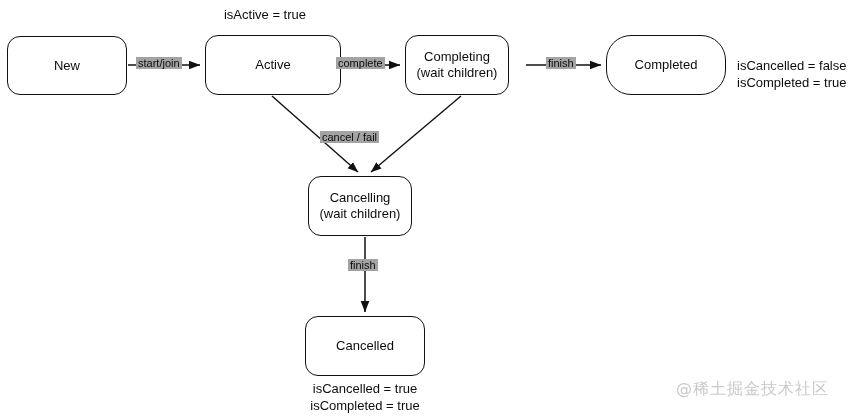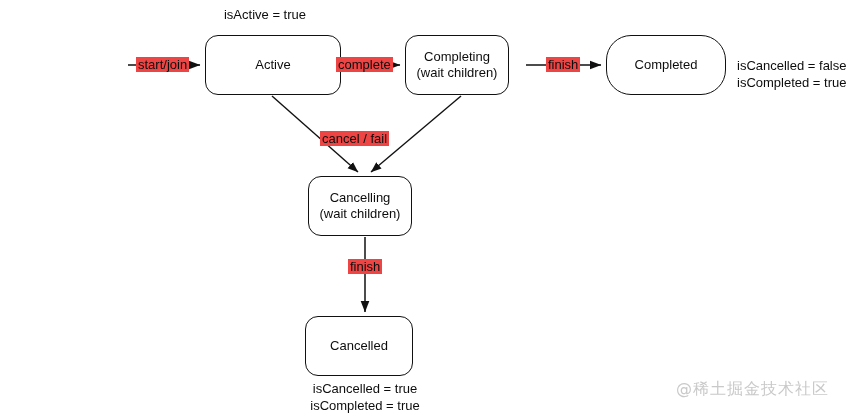--- a/index.html
+++ b/index.html
@@ -37,23 +37,23 @@
     justify-content: center;
     color: #0d0d0d;
     font-size: 13px;
     line-height: 16px;
     text-align: center;
     z-index: 2;
   }
   .node-line { display: block; white-space: nowrap; }
   .edge-label {
     position: absolute;
-    font-size: 13px;
+    font-size: 11px;
     color: #0d0d0d;
-    background: #ef4444;
+    background: #a3a3a3;
     white-space: nowrap;
     padding: 0 2px;
     z-index: 3;
   }
   .annotation {
     position: absolute;
     font-size: 13px;
     line-height: 17px;
     color: #0d0d0d;
     white-space: nowrap;
@@ -88,40 +88,43 @@
 
     <line x1="526" y1="65" x2="601" y2="65" stroke="#111111" stroke-width="1.5" marker-end="url(#arrow)"></line>
 
     <line x1="272" y1="96" x2="358" y2="172" stroke="#111111" stroke-width="1.4" marker-end="url(#arrow)"></line>
 
     <line x1="461" y1="96" x2="371" y2="172" stroke="#111111" stroke-width="1.4" marker-end="url(#arrow)"></line>
 
     <line x1="365" y1="237" x2="365" y2="312" stroke="#111111" stroke-width="1.5" marker-end="url(#arrow)"></line>
   </svg>
 
+  <div class="node" style="left:7px; top:36px; width:120px; height:59px;">
+    <span class="node-line">New</span>
+  </div>
 
   <div class="node" style="left:205px; top:35px; width:136px; height:60px;">
     <span class="node-line">Active</span>
   </div>
 
   <div class="node" style="left:405px; top:35px; width:104px; height:60px;">
     <span class="node-line">Completing</span>
     <span class="node-line">(wait children)</span>
   </div>
 
   <div class="node" style="left:606px; top:35px; width:120px; height:60px;border-radius:25px;">
     <span class="node-line">Completed</span>
   </div>
 
   <div class="node" style="left:308px; top:176px; width:104px; height:60px;">
     <span class="node-line">Cancelling</span>
     <span class="node-line">(wait children)</span>
   </div>
 
-  <div class="node" style="left:305px; top:316px; width:108px; height:60px;">
+  <div class="node" style="left:305px; top:316px; width:120px; height:60px;">
     <span class="node-line">Cancelled</span>
   </div>
 
   <div class="edge-label" style="left:136px; top:57px;">start/join</div>
 
   <div class="edge-label" style="left:336px; top:57px;">complete</div>
 
   <div class="edge-label" style="left:546px; top:57px;">finish</div>
 
   <div class="edge-label" style="left:320px; top:131px;">cancel / fail</div>

